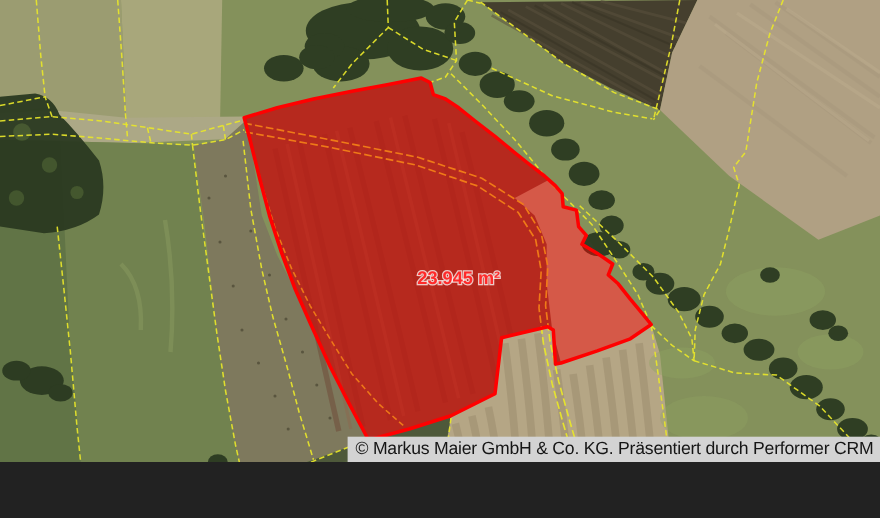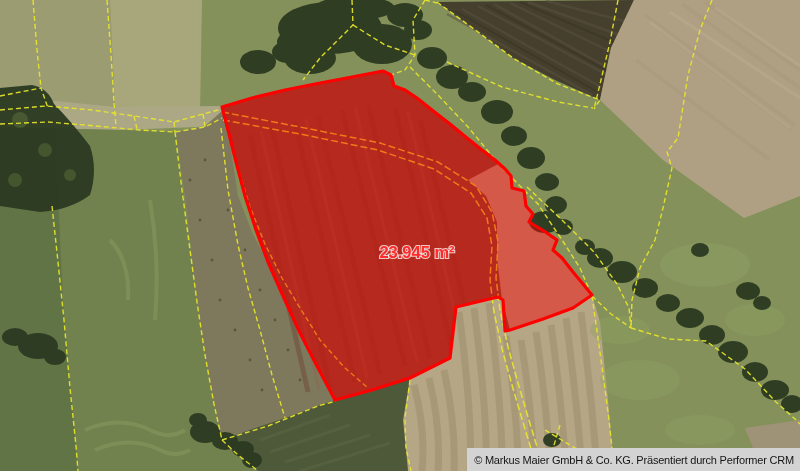--- a/index.html
+++ b/index.html
@@ -1,27 +1,27 @@
 <!DOCTYPE html>
 <html style="--parcel_red: #ff0000; --parcel_label_red: #ff2a2a; --cadastral_yellow: #e8e62a; --track_orange_tint: #f07b12; --attribution_bg: #d3d3d3; --attribution_text: #151515;"><head>
 <meta charset="utf-8">
 <style>
   html,body{margin:0;padding:0;background:#222;}
-  #stage{position:relative;width:800px;height:471px;overflow:hidden;
+  #stage{position:relative;width:800px;height:420px;overflow:hidden;
          font-family:"Liberation Sans", sans-serif;cursor:default;}
   #stage svg{position:absolute;left:0;top:0;display:block;}
   #attribution-bar{
     position:absolute;right:0;bottom:0;height:23px;
     background:var(--attribution_bg,#d3d3d3);
     display:flex;align-items:center;
     padding:0 6px 0 7px;box-sizing:border-box;
     z-index:5;
   }
   #attribution-bar span{
-    font-size:11px;letter-spacing:-0.2px;white-space:nowrap;
+    font-size:16px;letter-spacing:-0.2px;white-space:nowrap;
     color:var(--attribution_text,#151515);
     font-family:"Liberation Sans", sans-serif;
   }
   .area-label{
     font-family:"Liberation Sans", sans-serif;
     font-size:16.5px;font-weight:bold;
     fill:var(--parcel_label_red,#ff2a2a);
     stroke:#ffffff;stroke-width:2.2px;stroke-opacity:.75;
     paint-order:stroke;text-anchor:middle;
   }

